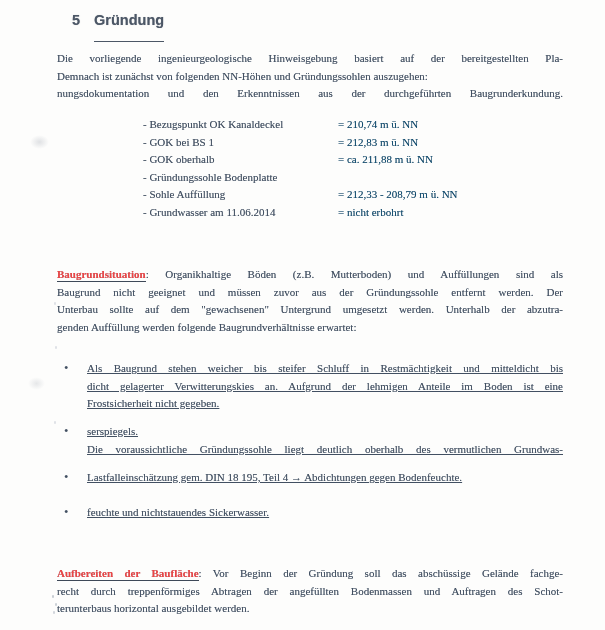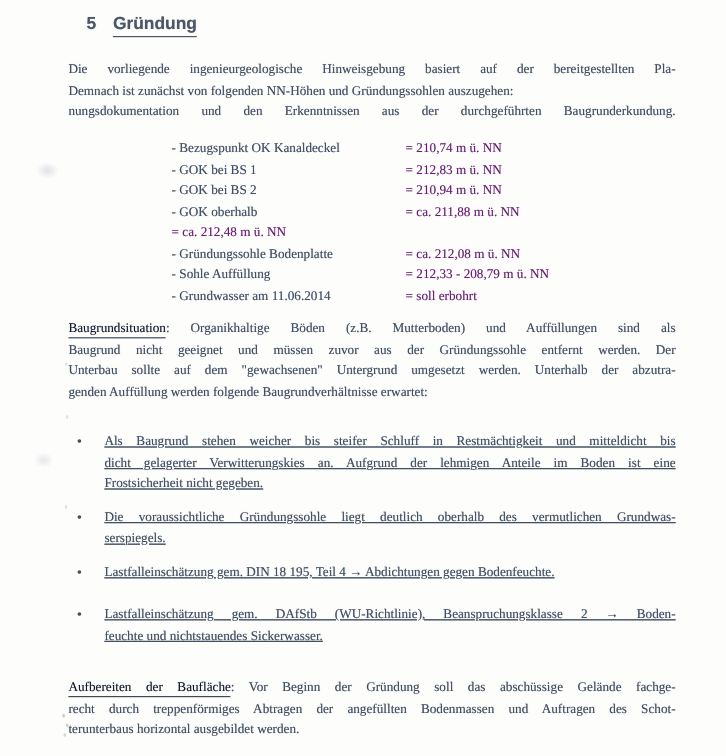--- a/index.html
+++ b/index.html
@@ -24,30 +24,30 @@
   .jl{text-align:justify;text-align-last:justify;}
   .ll{text-align:left;text-align-last:left;}
   .heading{
     top:12px;left:72px;
     font-family:"Liberation Sans", sans-serif;
     font-weight:bold;font-size:14.5px;color:#4c5766;
     text-shadow:0 0 0.7px rgba(76,87,102,0.6);
     display:flex;align-items:flex-start;
   }
   .heading .num{margin-right:14px;}
-  .heading .title{border-bottom:1.6px solid #4c5766;padding-bottom:2px;}
+  .heading .title{border-bottom:1.6px solid #4c5766;padding-bottom:13px;}
   .intro{top:50px;left:57px;width:506px;}
   .elevlist{top:116px;left:143px;width:420px;}
   .elevrow{display:flex;font-size:12.6px;line-height:17.5px;}
   .elevrow .lbl{width:195px;flex:0 0 195px;}
-  .elevrow .val{flex:1;color:#701a75;}
+  .elevrow .val{flex:1;color:#0c4a6e;}
   .para-baugrund{top:266px;left:57px;width:506px;}
   .para-final{top:565px;left:57px;width:506px;}
   .lead{
-    font-weight:normal;color:#0f172a;
+    font-weight:bold;color:#ef4444;
     border-bottom:1.3px solid #3e4958;padding-bottom:1px;
   }
   .bullets .bitem{position:absolute;left:57px;width:506px;display:flex;}
   .bullets .marker{flex:0 0 23px;padding-left:7px;font-size:12.6px;line-height:17.5px;color:#425062;}
   .bullets .btext{flex:1;text-decoration:underline;}
   .b1{top:360px;} .b2{top:423px;} .b3{top:469px;} .b4{top:504px;}
   
   .smudge{position:absolute;border-radius:50%;pointer-events:none;}
   .smudge-a{left:30px;top:135px;width:19px;height:14px;
     background:radial-gradient(ellipse at center, rgba(188,192,199,0.45), rgba(188,192,199,0) 70%);}
@@ -78,41 +78,35 @@
   <div class="block elevlist">
     <div class="elevrow">
       <span class="lbl txt">- Bezugspunkt OK Kanaldeckel</span>
       <span class="val txt">= 210,74 m ü. NN</span>
     </div>
     <div class="elevrow">
       <span class="lbl txt">- GOK bei BS 1</span>
       <span class="val txt">= 212,83 m ü. NN</span>
     </div>
     <div class="elevrow">
-      <span class="lbl txt">- GOK bei BS 2</span>
-      <span class="val txt">= 210,94 m ü. NN</span>
-    </div>
-    <div class="elevrow">
       <span class="lbl txt">- GOK oberhalb</span>
       <span class="val txt">= ca. 211,88 m ü. NN</span>
     </div>
     <div class="elevrow">
-      <span class="val txt">= ca. 212,48 m ü. NN</span>
     </div>
     <div class="elevrow">
       <span class="lbl txt">- Gründungssohle Bodenplatte</span>
-      <span class="val txt">= ca. 212,08 m ü. NN</span>
     </div>
     <div class="elevrow">
       <span class="lbl txt">- Sohle Auffüllung</span>
       <span class="val txt">= 212,33 - 208,79 m ü. NN</span>
     </div>
     <div class="elevrow">
       <span class="lbl txt">- Grundwasser am 11.06.2014</span>
-      <span class="val txt">= soll erbohrt</span>
+      <span class="val txt">= nicht erbohrt</span>
     </div>
   </div>
 
   <div class="block para-baugrund">
     <div class="txt jl">
       <span class="lead">Baugrundsituation</span><span>: Organikhaltige Böden (z.B. Mutterboden) und Auffüllungen sind als</span>
     </div>
     <div class="txt jl">Baugrund nicht geeignet und müssen zuvor aus der Gründungssohle entfernt werden. Der</div>
     <div class="txt jl">Unterbau sollte auf dem "gewachsenen" Untergrund umgesetzt werden. Unterhalb der abzutra-</div>
     <div class="txt ll">genden Auffüllung werden folgende Baugrundverhältnisse erwartet:</div>
@@ -123,34 +117,33 @@
       <span class="marker">•</span>
       <span class="btext">
         <div class="txt jl">Als Baugrund stehen weicher bis steifer Schluff in Restmächtigkeit und mitteldicht bis</div>
         <div class="txt jl">dicht gelagerter Verwitterungskies an. Aufgrund der lehmigen Anteile im Boden ist eine</div>
         <div class="txt ll">Frostsicherheit nicht gegeben.</div>
       </span>
     </div>
     <div class="bitem b2">
       <span class="marker">•</span>
       <span class="btext">
+        <div class="txt ll">serspiegels.</div>
         <div class="txt jl">Die voraussichtliche Gründungssohle liegt deutlich oberhalb des vermutlichen Grundwas-</div>
-        <div class="txt ll">serspiegels.</div>
       </span>
     </div>
     <div class="bitem b3">
       <span class="marker">•</span>
       <span class="btext">
         <div class="txt ll">Lastfalleinschätzung gem. DIN 18 195, Teil 4 → Abdichtungen gegen Bodenfeuchte.</div>
       </span>
     </div>
     <div class="bitem b4">
       <span class="marker">•</span>
       <span class="btext">
-        <div class="txt jl">Lastfalleinschätzung gem. DAfStb (WU-Richtlinie), Beanspruchungsklasse 2 → Boden-</div>
         <div class="txt ll">feuchte und nichtstauendes Sickerwasser.</div>
       </span>
     </div>
   </div>
 
   <div class="block para-final">
     <div class="txt jl">
       <span class="lead">Aufbereiten der Baufläche</span><span>: Vor Beginn der Gründung soll das abschüssige Gelände fachge-</span>
     </div>
     <div class="txt jl">recht durch treppenförmiges Abtragen der angefüllten Bodenmassen und Auftragen des Schot-</div>

